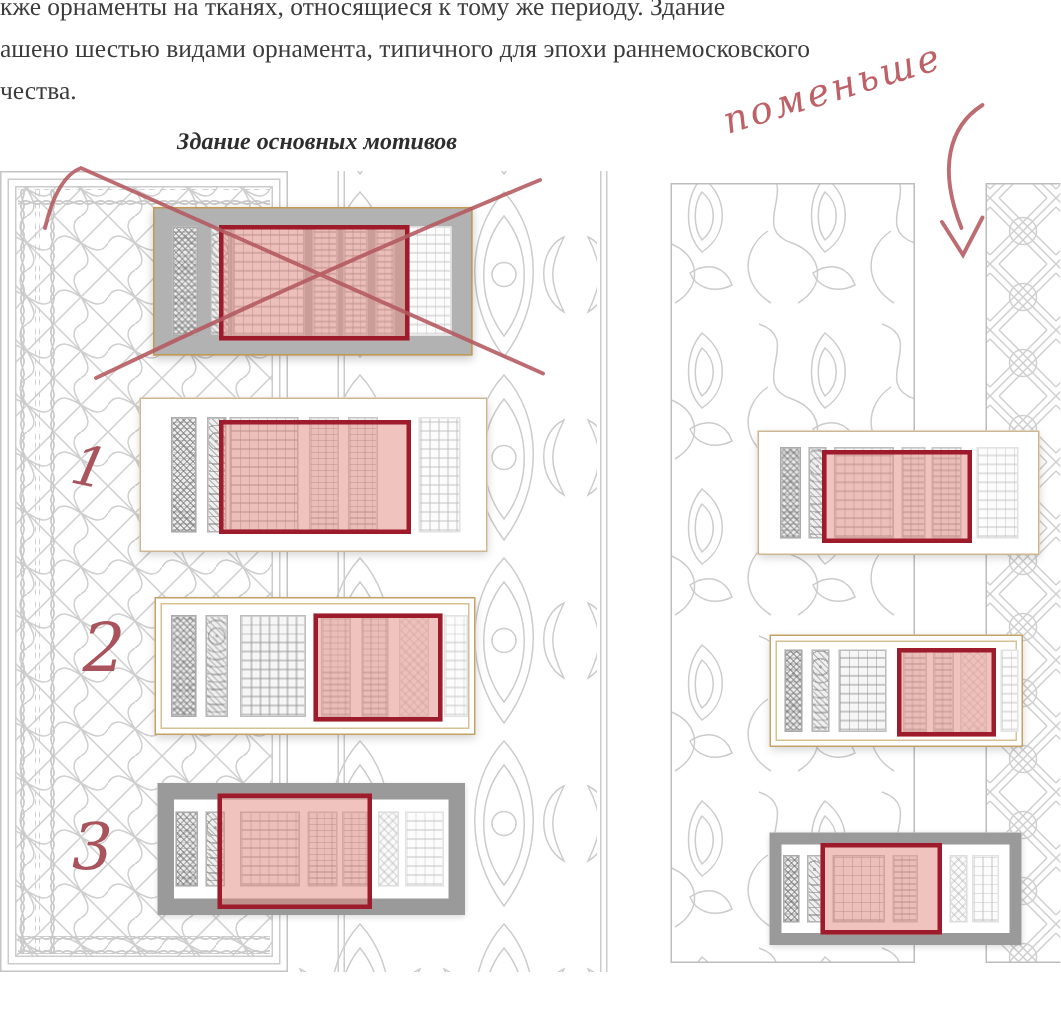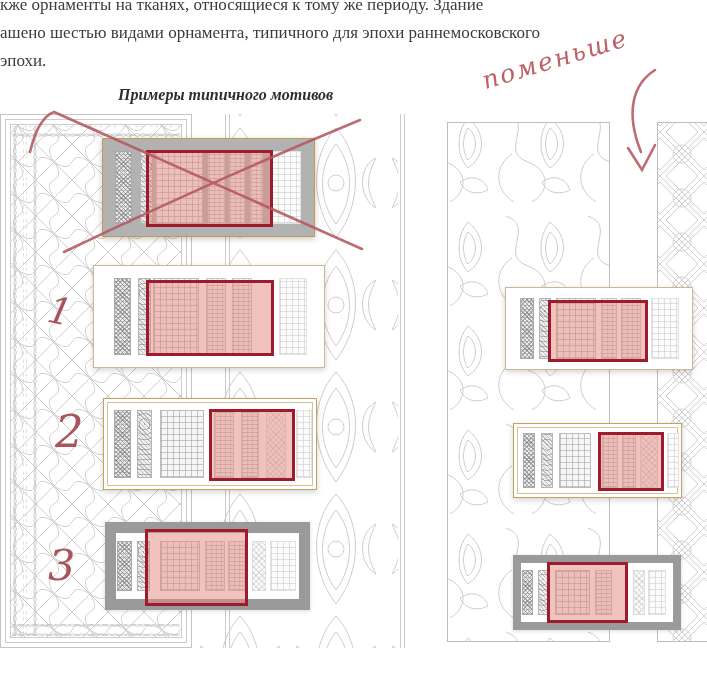--- a/index.html
+++ b/index.html
@@ -114,23 +114,23 @@
   </g>
 
   <g>
     <rect x="657.5" y="122.5" width="60" height="519" fill="url(#diagknot)" stroke="#bdbdbd"></rect>
   </g>
 </svg>
 
 <div>
   <span class="para-line" style="top:-8px">кже орнаменты на тканях, относящиеся к тому же периоду. Здание</span>
   <span class="para-line" style="top:20px">ашено шестью видами орнамента, типичного для эпохи раннемосковского</span>
-  <span class="para-line" style="top:48px">эпохи.</span>
+  <span class="para-line" style="top:48px">чества.</span>
 </div>
-<span class="caption">Примеры типичного мотивов</span>
+<span class="caption">Здание основных мотивов</span>
 
 <div id="card-crossed" class="card grayfill" style="left:102px;top:138px;width:213px;height:99px;">
     <div class="strip st-dark" style="left: 12px; width: 17px;"></div>
     <div class="strip st-med" style="left: 37px; width: 13px;"></div>
     <div class="strip st-lat" style="left: 52px; width: 48px;"></div>
     <div class="strip st-s" style="left: 105px; width: 17px;"></div>
     <div class="strip st-s" style="left: 126px; width: 16px;"></div>
     <div class="strip st-s" style="left: 147px; width: 13px;"></div>
     <div class="strip st-ltlat" style="left: 168px; width: 30px;"></div>
     <div class="hl" style="left: 43px; top: 11px; width: 127px; height: 77px;"></div>

